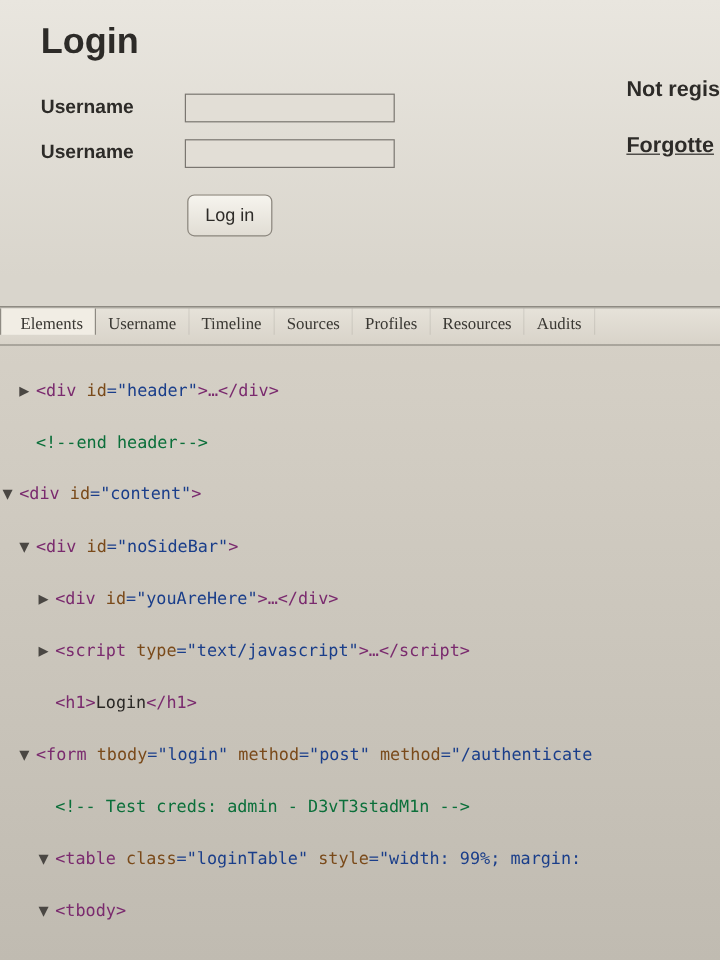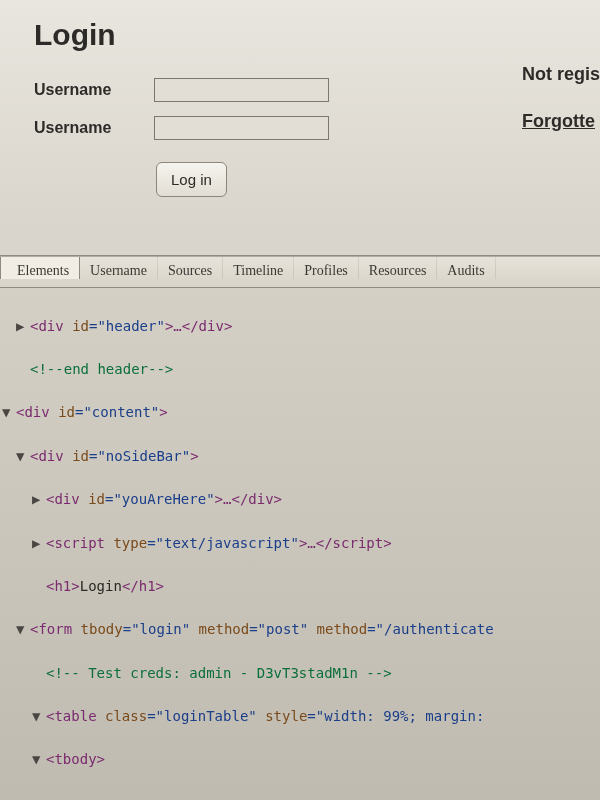--- a/index.html
+++ b/index.html
@@ -153,22 +153,22 @@
     <div class="nr">Not regis</div>
     <div class="fg">Forgotte</div>
   </div>
 </div>
 
 <div class="devtools">
 
   <div class="dt-tabs">
     <div class="dt-tab active">Elements</div>
     <div class="dt-tab">Username</div>
+    <div class="dt-tab">Timeline</div>
     <div class="dt-tab">Sources</div>
-    <div class="dt-tab">Timeline</div>
     <div class="dt-tab">Profiles</div>
     <div class="dt-tab">Resources</div>
     <div class="dt-tab">Audits</div>
   </div>
 
   <div class="src">
 <span class="ln pad1"><span class="tri">▶</span><span class="tag">&lt;div </span><span class="attr">id</span><span class="str">="header"</span><span class="tag">&gt;…&lt;/div&gt;</span></span>
 <span class="ln pad1"><span class="tri"> </span><span class="cmt">&lt;!--end header--&gt;</span></span>
 <span class="ln"><span class="tri">▼</span><span class="tag">&lt;div </span><span class="attr">id</span><span class="str">="content"</span><span class="tag">&gt;</span></span>
 <span class="ln pad1"><span class="tri">▼</span><span class="tag">&lt;div </span><span class="attr">id</span><span class="str">="noSideBar"</span><span class="tag">&gt;</span></span>

